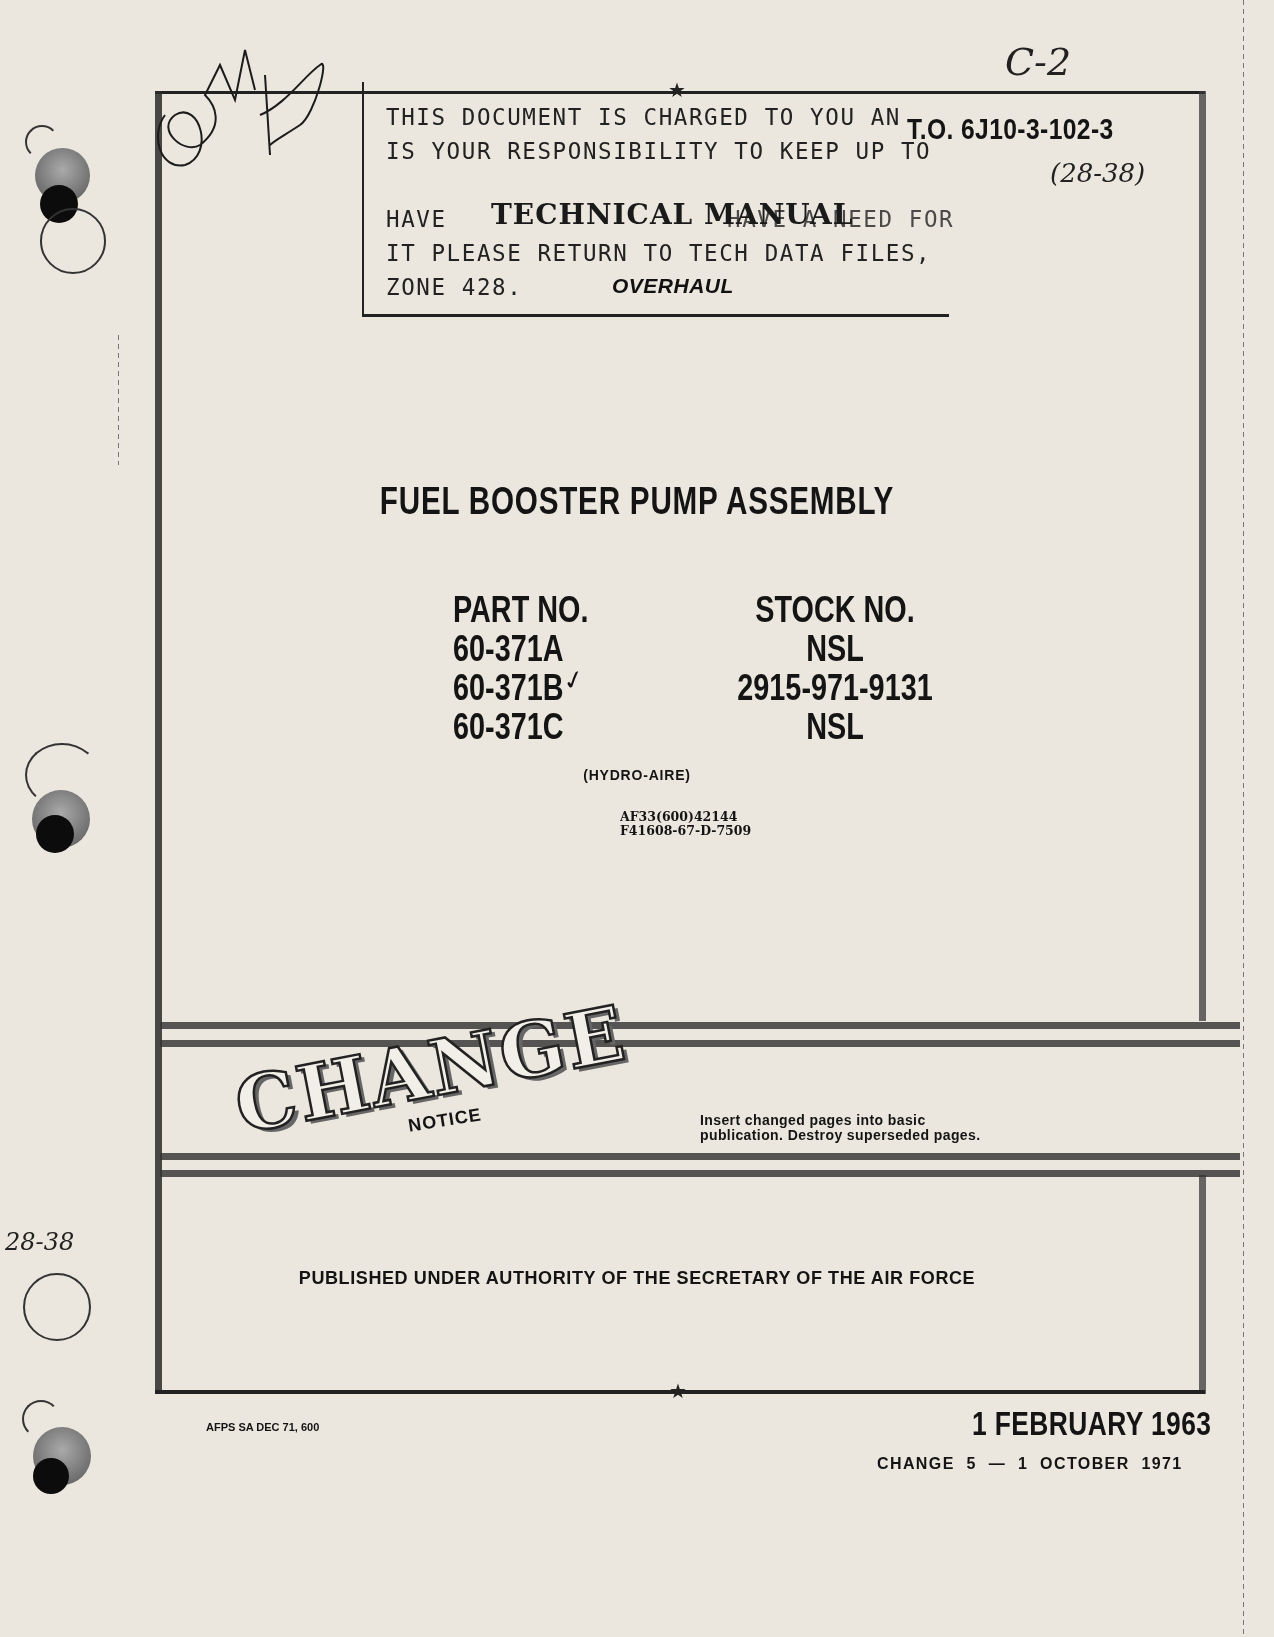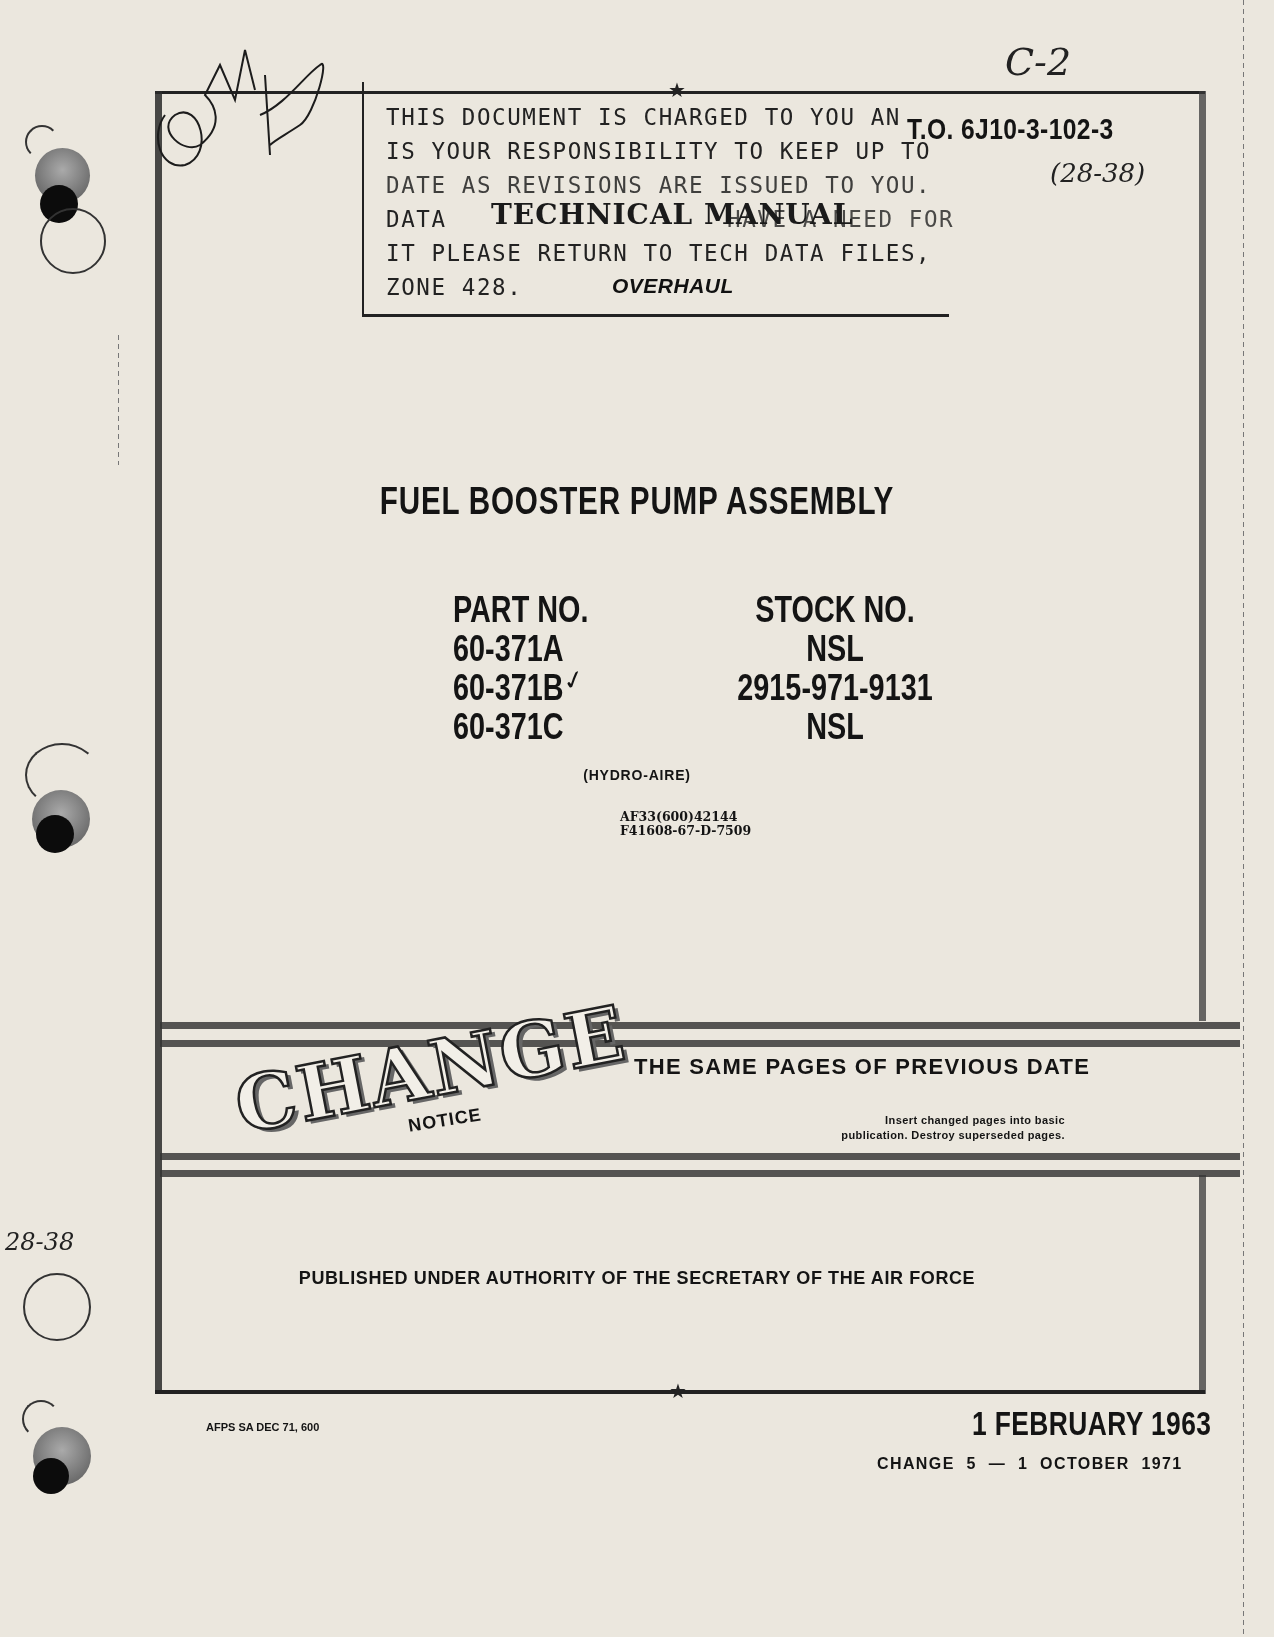--- a/index.html
+++ b/index.html
@@ -71,21 +71,21 @@
     text-shadow:4px 4px 0 #666;
   }
   .notice-word {
     left:408px; top:1110px; transform:rotate(-9deg);
     font-weight:bold; font-size:18px; letter-spacing:1px;
   }
   .supersede {
     left:634px; top:1053px; font-weight:bold; font-size:22px; line-height:27px; letter-spacing:1.3px;
   }
   .insert {
-    left:700px; top:1113px; width:365px; text-align:right; font-weight:bold; font-size:11px; line-height:15px; letter-spacing:.4px;
+    left:700px; top:1113px; width:365px; text-align:left; font-weight:bold; font-size:14px; line-height:15px; letter-spacing:.4px;
   }
   .authority {
     left:0; width:1274px; top:1268px; text-align:center; font-weight:bold; font-size:18px; letter-spacing:.6px;
   }
   .afps { left:206px; top:1421px; font-family:Liberation Sans, sans-serif; font-weight:bold; font-size:11px; }
   .date-main {
     left:972px; top:1405px; font-weight:bold; font-size:33px; letter-spacing:.5px;
     transform:scaleX(.8); transform-origin:left;
   }
   .change-date { left:877px; top:1455px; font-weight:bold; font-size:16px; letter-spacing:1.4px; word-spacing:6px; }
@@ -128,22 +128,21 @@
   <path d="M20 70 C5 90 15 125 40 120 C70 110 55 55 30 70 C10 85 40 110 55 100 C80 80 70 60 60 50 L75 20 L90 55 L100 5 L110 45 M120 30 L125 110 M115 70 C140 60 160 30 175 20 C185 10 170 70 155 80 C140 90 130 95 125 100" fill="none" stroke="#1c1c1c" stroke-width="2"></path>
 </svg>
 
 <div class="abs handwrite" style="left:1005px;top:40px;font-size:38px;">C-2</div>
 <div class="abs handwrite" style="left:1050px;top:158px;font-size:26px;">(28-38)</div>
 <div class="abs handwrite" style="left:5px;top:1228px;font-size:24px;">28-38</div>
 
 <div class="abs stamp">
   <div class="stamp-line" style="top:22px;">THIS DOCUMENT IS CHARGED TO YOU AN</div>
   <div class="stamp-line" style="top:56px;">IS YOUR RESPONSIBILITY TO KEEP UP TO</div>
-  <div class="stamp-line" style="top:90px;opacity:.85;">DATE AS REVISIONS ARE ISSUED TO YOU.</div>
-  <div class="stamp-line" style="top:124px;">DATA</div>
+  <div class="stamp-line" style="top:124px;">HAVE</div>
   <div class="stamp-line" style="top:124px;left:363px;opacity:.8;">HAVE A NEED FOR</div>
   <div class="stamp-line" style="top:158px;">IT PLEASE RETURN TO TECH DATA FILES,</div>
   <div class="stamp-line" style="top:192px;">ZONE 428.</div>
   <div class="tm-title">TECHNICAL MANUAL</div>
   <div class="overhaul">OVERHAUL</div>
 </div>
 
 <div class="abs to-number" style="left:907px;">T.O. 6J10-3-102-3</div>
 
 <div class="abs main-title">FUEL BOOSTER PUMP ASSEMBLY</div>
@@ -171,21 +170,20 @@
 
 <div class="abs band" style="left:160px;top:1022px;width:1080px;"></div>
 <div class="abs band" style="left:160px;top:1040px;width:1080px;"></div>
 <div class="abs band" style="left:160px;top:1153px;width:1080px;"></div>
 <div class="abs band" style="left:160px;top:1170px;width:1080px;"></div>
 
 <div class="abs change-word">CHANGE</div>
 <div class="abs notice-word">NOTICE</div>
 
 <div class="abs supersede">
-  <div>THE SAME PAGES OF PREVIOUS DATE</div>
 </div>
 <div class="abs insert">
   <div>Insert changed pages into basic</div>
   <div>publication. Destroy superseded pages.</div>
 </div>
 
 <div class="abs authority">PUBLISHED UNDER AUTHORITY OF THE SECRETARY OF THE AIR FORCE</div>
 
 <div class="abs afps">AFPS SA DEC 71, 600</div>
 <div class="abs date-main">1 FEBRUARY 1963</div>

